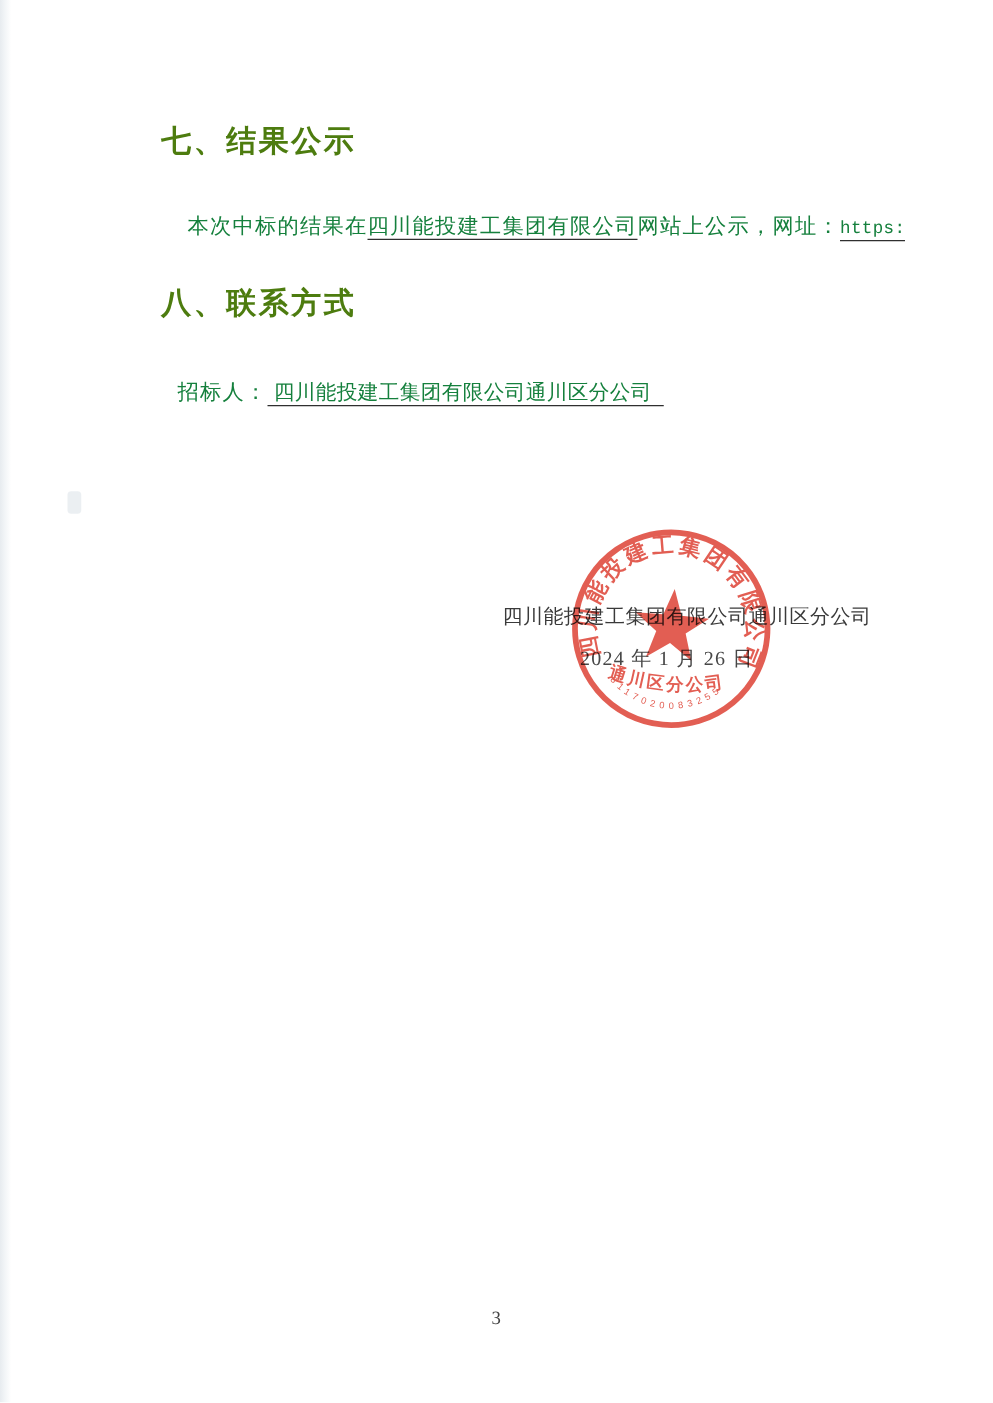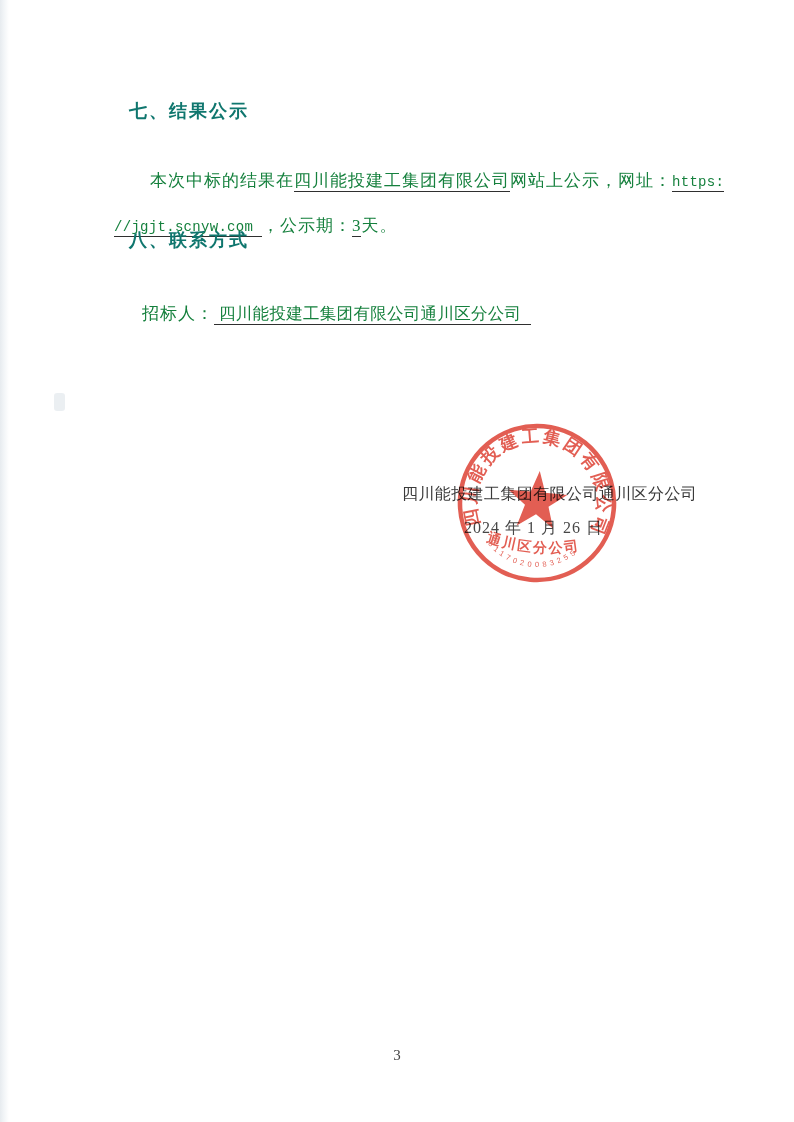--- a/index.html
+++ b/index.html
@@ -38,23 +38,23 @@
   .t {
     position: absolute;
     color: #15803d;
     font-size: 17px;
     letter-spacing: 1px;
     white-space: pre;
     line-height: 1.15;
   }
   .heading {
     font-weight: bold;
-    font-size: 18px;
+    font-size: 24px;
     letter-spacing: 2px;
-    color: #0f766e;
+    color: #4d7c0f;
   }
   .u {
     border-bottom: 1.3px solid #2f2f2f;
     padding-bottom: 1px;
   }
   .mono {
     font-family: "Liberation Mono", "DejaVu Sans Mono", monospace;
     font-size: 14px;
     letter-spacing: 0.3px;
   }
@@ -92,23 +92,20 @@
 
   <div class="scan-edge"></div>
   <div class="scan-smudge"></div>
 
   <div class="t heading" id="sec7-heading">七、结果公示</div>
 
   <div class="t" id="sec7-line1">
     <span>本次中标的结果在</span><span class="u">四川能投建工集团有限公司</span><span>网站上公示，网址：</span><span class="u mono">https:</span>
   </div>
 
-  <div class="t" id="sec7-line2">
-    <span class="u mono">//jgjt.scnyw.com </span><span>，公示期：</span><span class="u">3</span><span>天。</span>
-  </div>
 
   <div class="t heading" id="sec8-heading">八、联系方式</div>
 
   <div class="t" id="row-bidder">
     <span>招标人：</span><span class="u val pad">四川能投建工集团有限公司通川区分公司</span>
   </div>
 
 
 
 

